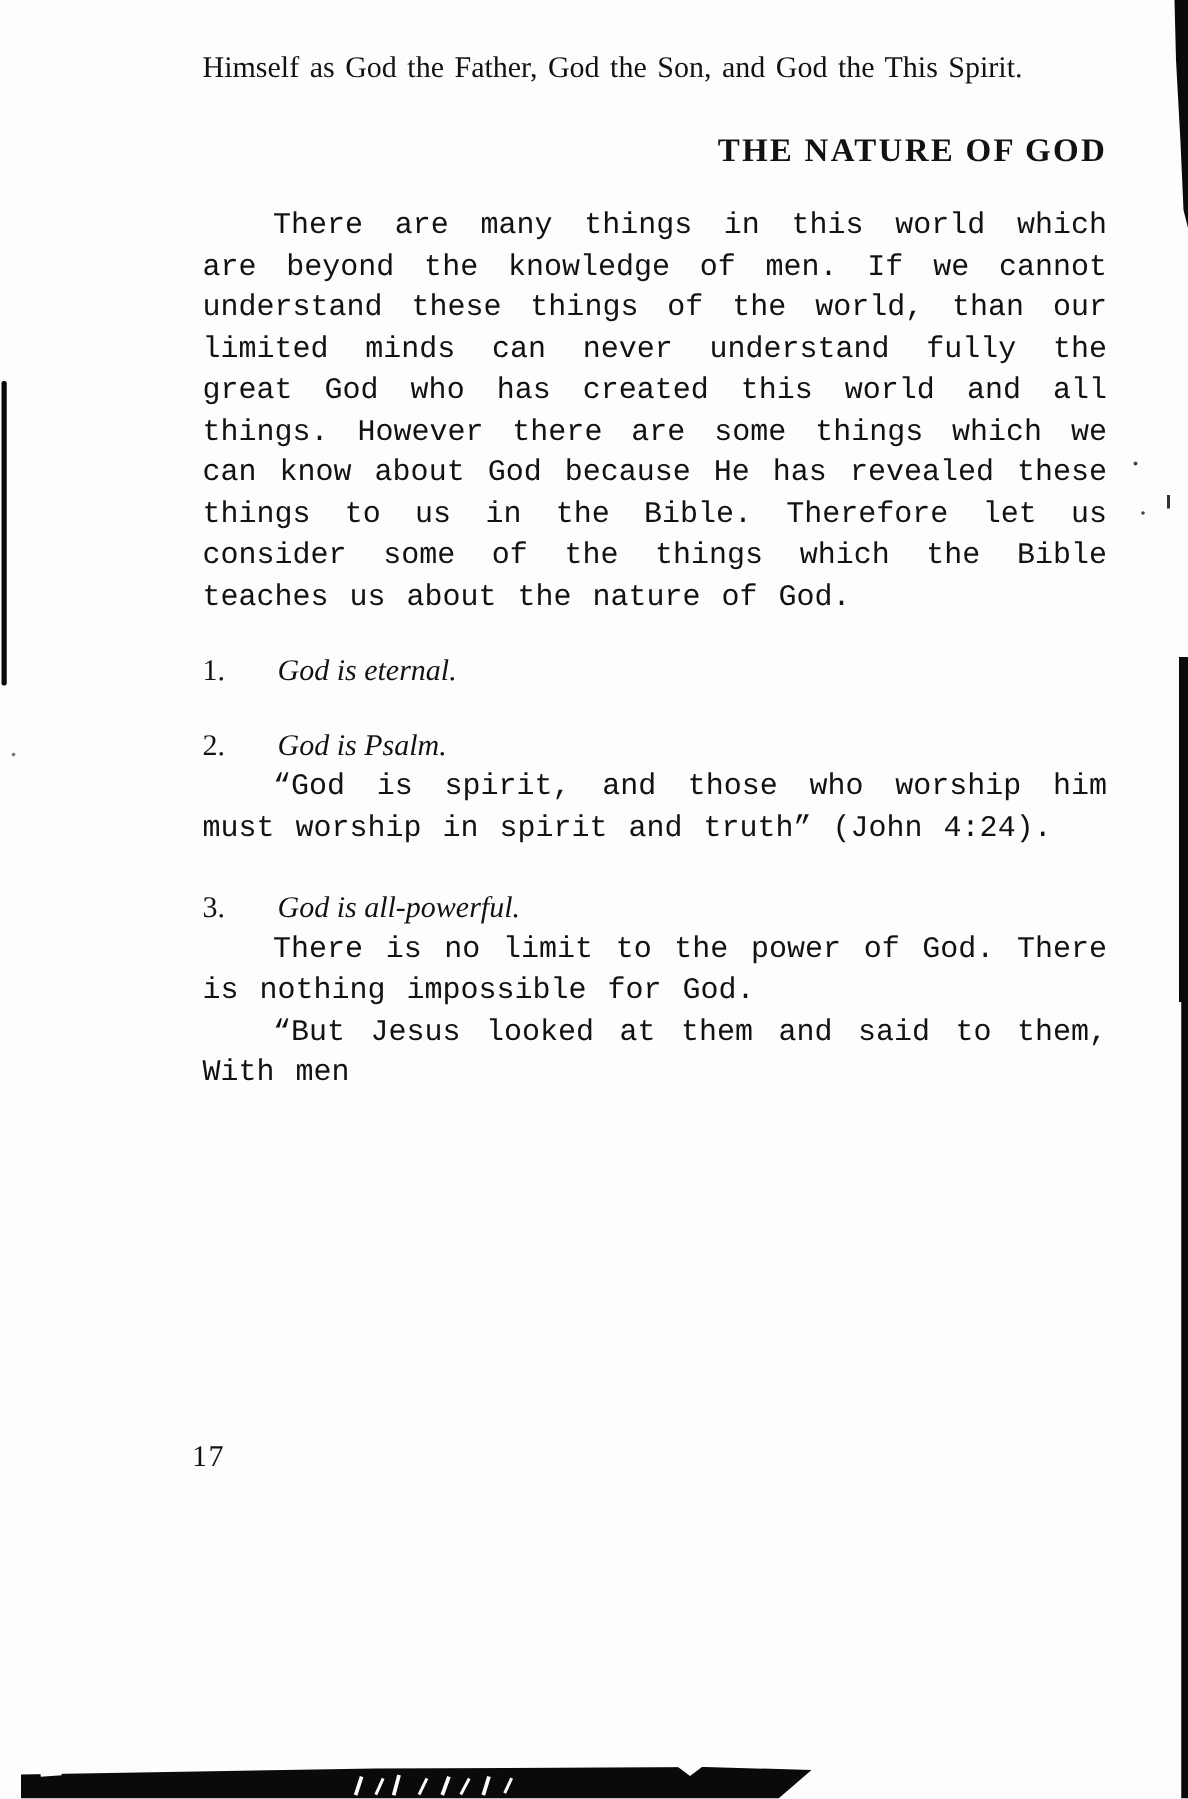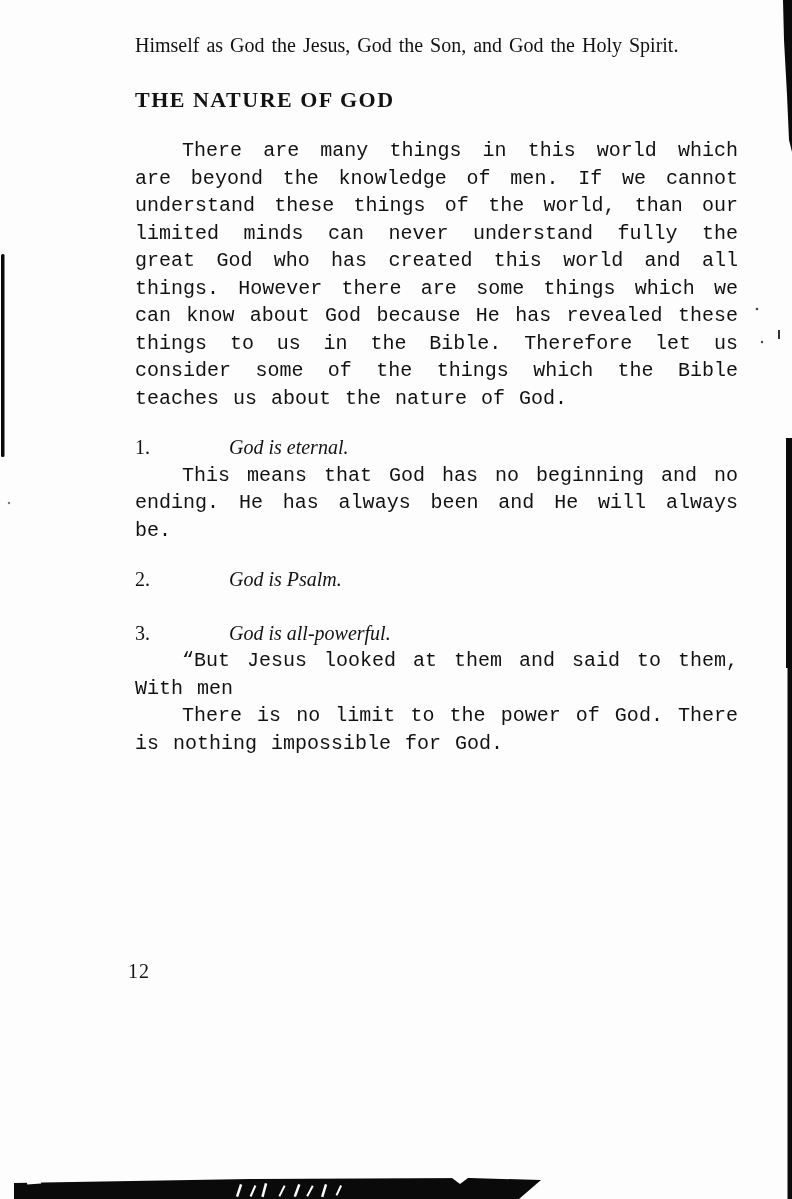--- a/index.html
+++ b/index.html
@@ -24,78 +24,78 @@
   .content p {
     margin: 0;
     text-align: justify;
     word-spacing: 2px;
   }
   .content p.indent { text-indent: 47px; font-family: Liberation Mono, monospace; }
   .chapter-title {
     font-weight: bold;
     font-size: 22px;
     letter-spacing: 1.5px;
-    text-align: left;
+    text-align: right;
     margin: 26px 0 24px 0;
   }
   .section { margin-top: 22px; }
   .section.last { margin-top: 26px; }
   .sec-head { display: flex; }
   .sec-num { width: 50px; flex: none; }
-  .sec-title { font-style: italic; margin-left: 44px; }
+  .sec-title { font-style: italic; }
   .page-number {
     position: absolute;
     left: 128px; top: 958px;
     font-size: 20px;
     letter-spacing: 1px;
   }
   .artifacts {
     position: absolute; inset: 0;
     pointer-events: none;
   }
 </style>
 </head>
 <body>
 
 <div class="page">
   <div class="content">
 
-    <p>Himself as God the Jesus, God the Son, and God the Holy Spirit.</p>
+    <p>Himself as God the Father, God the Son, and God the This Spirit.</p>
 
     <div class="chapter-title">THE NATURE OF GOD</div>
 
     <p class="indent">There are many things in this world which are beyond the knowledge of men. If we cannot understand these things of the world, than our limited minds can never understand fully the great God who has created this world and all things. However there are some things which we can know about God because He has revealed these things to us in the Bible. Therefore let us consider some of the things which the Bible teaches us about the nature of God.</p>
 
     <div class="section">
       <div class="sec-head">
         <span class="sec-num">1.</span>
         <span class="sec-title">God is eternal.</span>
       </div>
-      <p class="indent">This means that God has no beginning and no ending. He has always been and He will always be.</p>
     </div>
 
     <div class="section">
       <div class="sec-head">
         <span class="sec-num">2.</span>
         <span class="sec-title">God is Psalm.</span>
       </div>
+      <p class="indent">“God is spirit, and those who worship him must worship in spirit and truth” (John 4:24).</p>
     </div>
 
     <div class="section last">
       <div class="sec-head">
         <span class="sec-num">3.</span>
         <span class="sec-title">God is all-powerful.</span>
       </div>
+      <p class="indent">There is no limit to the power of God. There is nothing impossible for God.</p>
       <p class="indent">“But Jesus looked at them and said to them, With men</p>
-      <p class="indent">There is no limit to the power of God. There is nothing impossible for God.</p>
     </div>
 
   </div>
 
-  <div class="page-number">12</div>
+  <div class="page-number">17</div>
 
   <svg class="artifacts" width="792" height="1199" viewBox="0 0 792 1199">
 
     <polygon points="783,0 792,0 792,152 789,140 787,95 784,40" fill="#0a0a0a"></polygon>
 
     <rect x="786" y="438" width="6" height="230" fill="#0a0a0a"></rect>
     <rect x="787.5" y="660" width="4.5" height="539" fill="#0a0a0a"></rect>
 
     <rect x="1" y="254" width="3.5" height="203" rx="1.5" fill="#0a0a0a"></rect>
 

